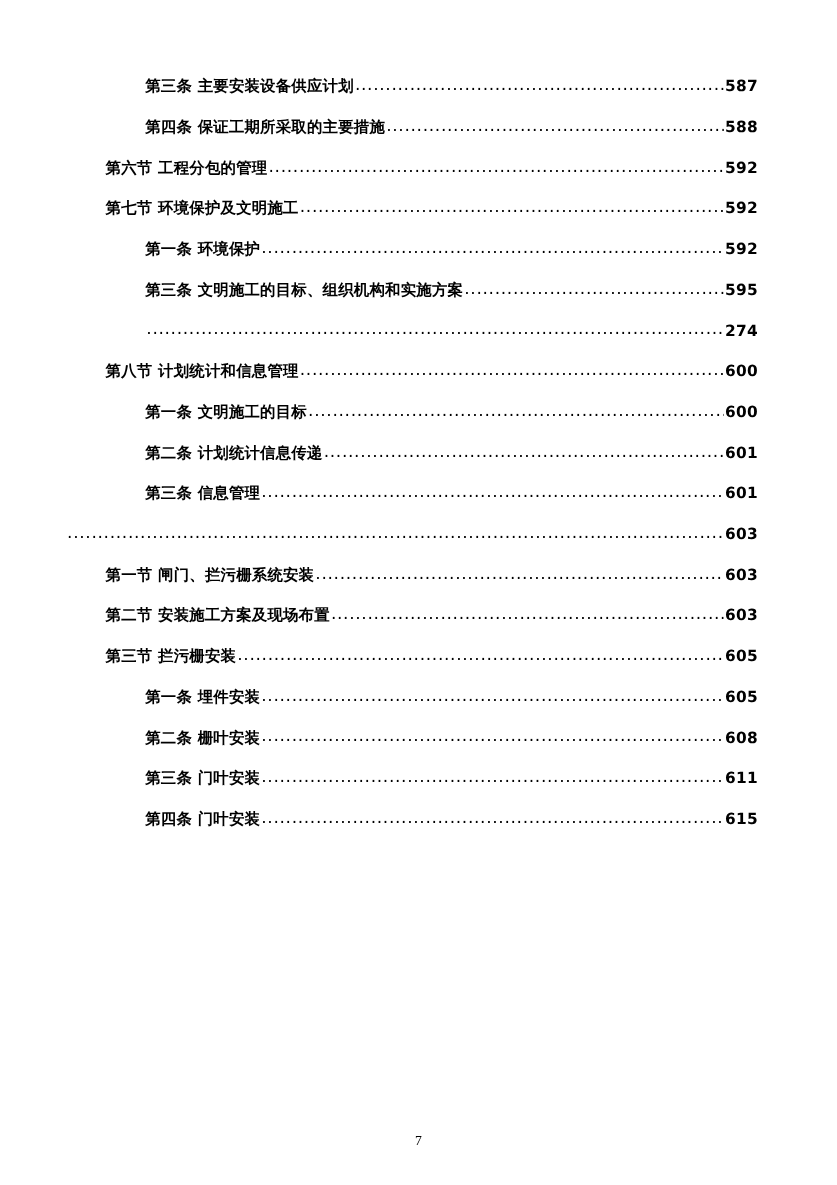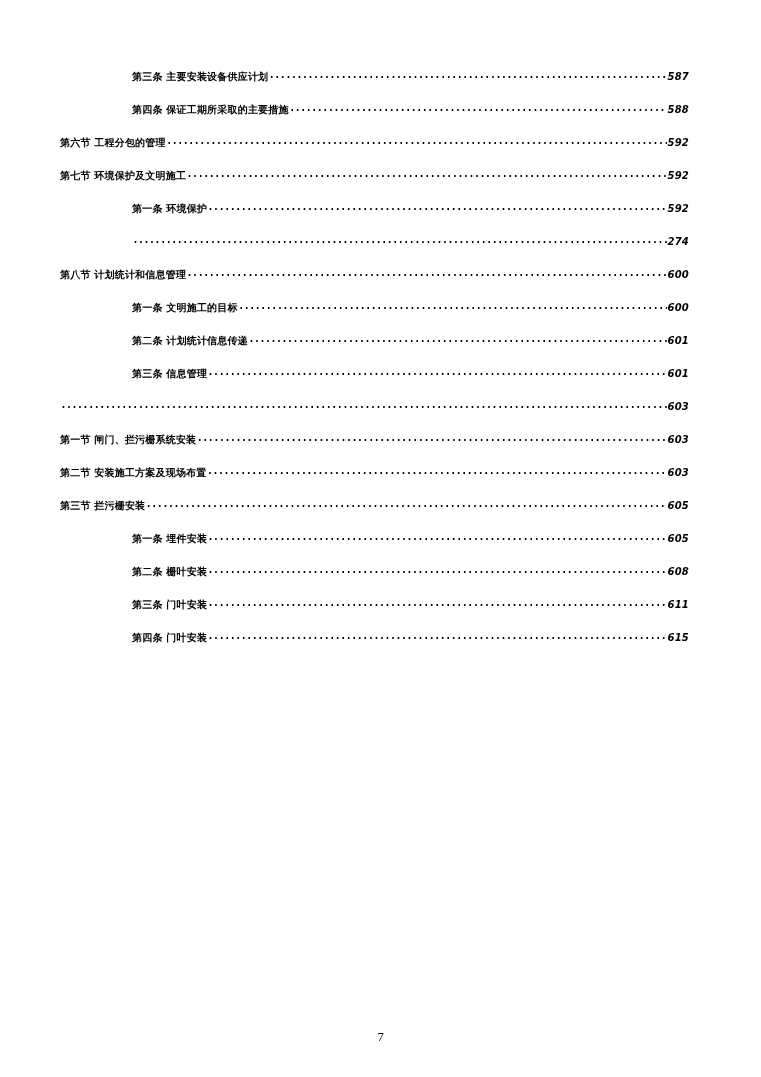--- a/index.html
+++ b/index.html
@@ -22,21 +22,21 @@
   .toc {
     position: absolute;
     top: 72px;
     left: 0;
     right: 0;
     padding: 0 72px 0 60px;
   }
   .toc-entry {
     display: flex;
     align-items: flex-end;
-    font-size: 10px;
+    font-size: 14px;
     line-height: 1;
     margin-bottom: 23px;
     white-space: nowrap;
   }
   .toc-entry .label {
     font-weight: bold;
     letter-spacing: 0.2px;
   }
   .toc-entry .leader {
     flex: 1 1 auto;
@@ -55,25 +55,24 @@
     white-space: nowrap;
     position: absolute;
     bottom: 0.02em;
     left: 0;
   }
   .toc-entry .page-num {
     font-weight: bold;
     text-align: right;
     flex: 0 0 auto;
     letter-spacing: 0.2px;
-    font-style: italic;
   }
   
   .lvl-chapter { margin-left: 0px; }
-  .lvl-section { }
+  .lvl-section { margin-left: 36px; }
   .lvl-article { margin-left: 72px; }
 
   .footer-page {
     position: absolute;
     bottom: 32px;
     left: 0;
     right: 0;
     text-align: center;
     font-size: 12.5px;
     font-family: "Liberation Serif", serif;
@@ -103,20 +102,25 @@
       </div>
       <div class="toc-entry lvl-section">
         <span class="label">第七节  环境保护及文明施工</span>
         <span class="leader"></span>
         <span class="page-num">592</span>
       </div>
       <div class="toc-entry lvl-article">
         <span class="label">第一条  环境保护</span>
         <span class="leader"></span>
         <span class="page-num">592</span>
+      </div>
+      <div class="toc-entry lvl-article">
+        <span class="label">第三条  文明施工的目标、组织机构和实施方案</span>
+        <span class="leader"></span>
+        <span class="page-num">595</span>
       </div>
       <div class="toc-entry lvl-article">
         <span class="leader"></span>
         <span class="page-num">274</span>
       </div>
       <div class="toc-entry lvl-section">
         <span class="label">第八节  计划统计和信息管理</span>
         <span class="leader"></span>
         <span class="page-num">600</span>
       </div>

